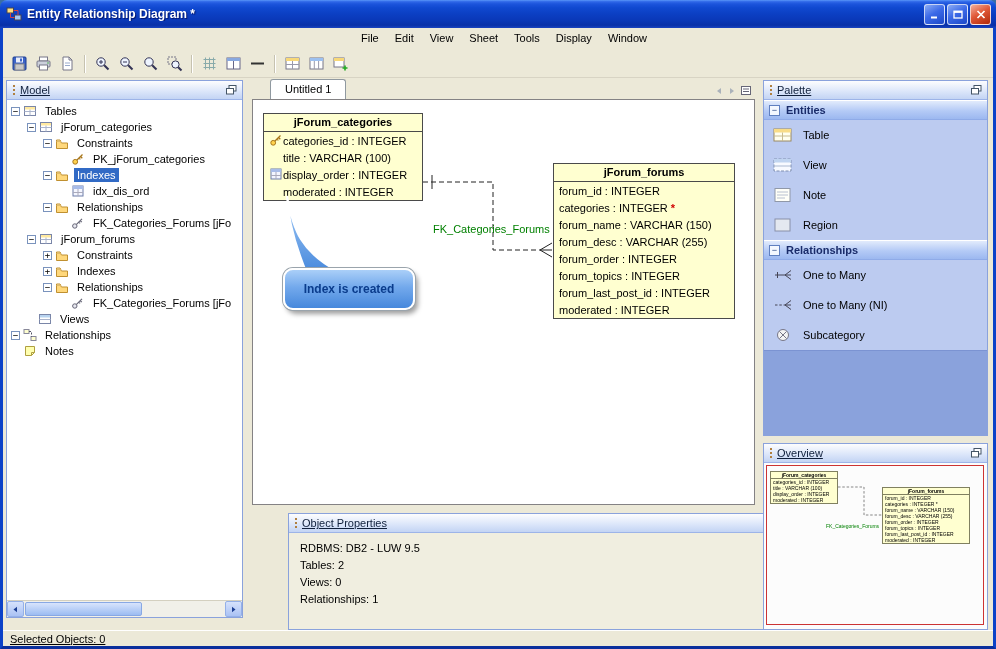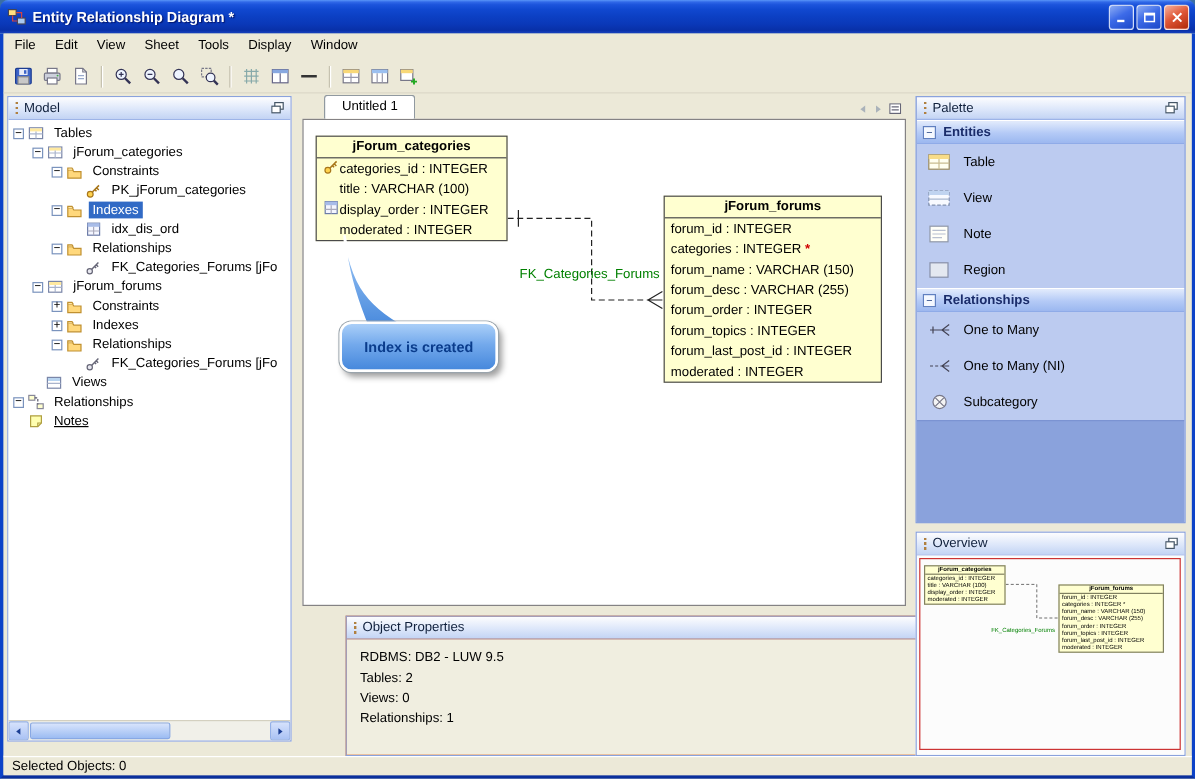--- a/index.html
+++ b/index.html
@@ -22,39 +22,39 @@
     text-shadow:1px 1px 1px rgba(0,16,96,.9); white-space:nowrap; overflow:hidden; }
   .win-btn { width:21px; height:21px; margin-left:2px; border-radius:3px; flex:none;
     border:1px solid rgba(255,255,255,.75); display:flex; align-items:center; justify-content:center; }
   .btn-min,.btn-max { background:linear-gradient(150deg,#8cacf4 0%,#3c6ae8 45%,#1c48c8 100%); }
   .btn-close { background:linear-gradient(150deg,#f4b09c 0%,#e05838 45%,#b02808 100%); }
 
   
   .wbody { flex:1; min-height:0; display:flex; flex-direction:column; background:#ece9d8;
     border-left:3px solid #0c42c8; border-right:3px solid #0c42c8; border-bottom:3px solid #0a2f9c; }
 
-  .menubar { height:22px; flex:none; display:flex; align-items:stretch; padding-left:1px; background:#ece9d8; }
+  .menubar { height:22px; flex:none; display:flex; align-items:stretch; padding-left:12px; background:#ece9d8;justify-content:center; }
   .menu-item { padding:4px 8px 0 8px; }
 
   .toolbar { height:28px; flex:none; display:flex; align-items:center; padding-left:5px; gap:1px;
     border-bottom:1px solid #d8d4c4; background:#ece9d8; }
   .tb-btn { width:23px; height:23px; display:flex; align-items:center; justify-content:center; border:1px solid transparent; }
   .tb-btn .icon { display:flex; }
   .tb-sep { width:2px; height:18px; margin:0 4px; border-left:1px solid #c6c2b0; border-right:1px solid #fff; }
 
   .main { flex:1; min-height:0; position:relative; background:#ece9d8; }
 
   
   .panel { position:absolute; border:1px solid #8aa2dc; background:#fff; display:flex; flex-direction:column; overflow:hidden; }
   .panel-header { height:19px; flex:none; display:flex; align-items:center; padding:0 4px;
     background:linear-gradient(180deg,#fdfdfe 0%,#dde7fa 55%,#c3d4f4 100%);
     border-bottom:1px solid #9db4e8; color:#10203c; }
   .panel-grip { width:2px; height:11px; margin:0 5px 0 2px; flex:none;
     background:repeating-linear-gradient(180deg,#b08040 0 2px,transparent 2px 4px); }
-  .panel-title { flex:1; white-space:nowrap; overflow:hidden; }
+  .panel-title { flex:1; white-space:nowrap; overflow:hidden;text-decoration:underline; }
   .float-btn { width:14px; height:12px; flex:none; display:flex; align-items:center; justify-content:center; }
 
   
   .model-panel { left:3px; top:2px; width:237px; height:538px; }
   .tree { flex:1; min-height:0; overflow:hidden; background:#fff; padding-top:3px; }
   .tree-row { display:flex; align-items:center; height:16px; white-space:nowrap; }
   .expander { width:9px; height:9px; flex:none; margin-right:3px; border:1px solid #7a93bd; background:#fff;
     font-size:9px; line-height:7px; text-align:center; color:#000; font-family:"DejaVu Sans Mono",monospace; }
   .expander.hidden { visibility:hidden; }
   .tree-row .icon { width:16px; flex:none; display:flex; margin-right:3px; }
@@ -112,21 +112,21 @@
   .overview-body { flex:1; position:relative; background:#fcfcfc; overflow:hidden; }
   .viewport-rect { position:absolute; left:2px; top:2px; right:3px; bottom:4px; border:1px solid #cc3333; }
   .mini-table { position:absolute; background:#ffffd0; border:1px solid #808060; font-size:5px; line-height:6px; z-index:2; }
   .mini-header { font-weight:bold; text-align:center; border-bottom:1px solid #808060; padding:0 2px; white-space:nowrap; }
   .mini-field { height:6px; padding:0 2px; white-space:nowrap; overflow:hidden; }
   .mini-rel-label { position:absolute; left:62px; top:60px; color:#008000; font-size:5px; z-index:1; }
   .mini-svg { position:absolute; left:0; top:0; z-index:1; }
 
   
   .statusbar { height:16px; flex:none; display:flex; align-items:center; padding-left:7px;
-    background:#ece9d8; border-top:1px solid #fff; box-shadow:0 -1px 0 #c8c4b4; }
+    background:#ece9d8; border-top:1px solid #fff; box-shadow:0 -1px 0 #c8c4b4;text-decoration:underline; }
 </style>
 </head>
 <body>
 
 <div class="window">
 
   <div class="titlebar">
     <span class="app-icon">
       <svg width="16" height="16">
           <rect x="1" y="2" width="6.5" height="5" fill="#ffe080" stroke="#445"></rect>
@@ -455,21 +455,21 @@
               <span class="expander">−</span>
               <span class="icon">
                 <svg width="14" height="14">
                   <rect x="1" y="1.5" width="5" height="4" fill="#ffffd0" stroke="#889"></rect>
                   <rect x="8" y="8.5" width="5" height="4" fill="#ffffd0" stroke="#889"></rect>
                   <path d="M6 3.5h2.5v5H8" fill="none" stroke="#556" stroke-dasharray="2 1.5"></path>
                 </svg>
               </span>
               <span class="tree-label">Relationships</span>
             </div>
-            <div class="tree-row" style="padding-left: 4px; text-decoration: underline;">
+            <div class="tree-row" style="padding-left: 4px;">
               <span class="expander hidden"></span>
               <span class="icon">
                 <svg width="14" height="14">
                   <path d="M2.5 2.5h9v6l-3 3h-6z" fill="#ffffb0" stroke="#b0a040"></path>
                   <path d="M11.5 8.5h-3v3" fill="none" stroke="#b0a040"></path>
                 </svg>
               </span>
               <span class="tree-label">Notes</span>
             </div>
           </div>

